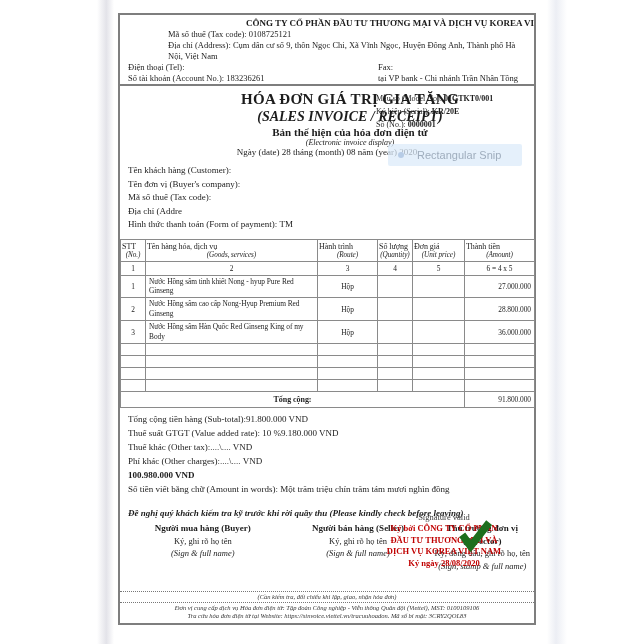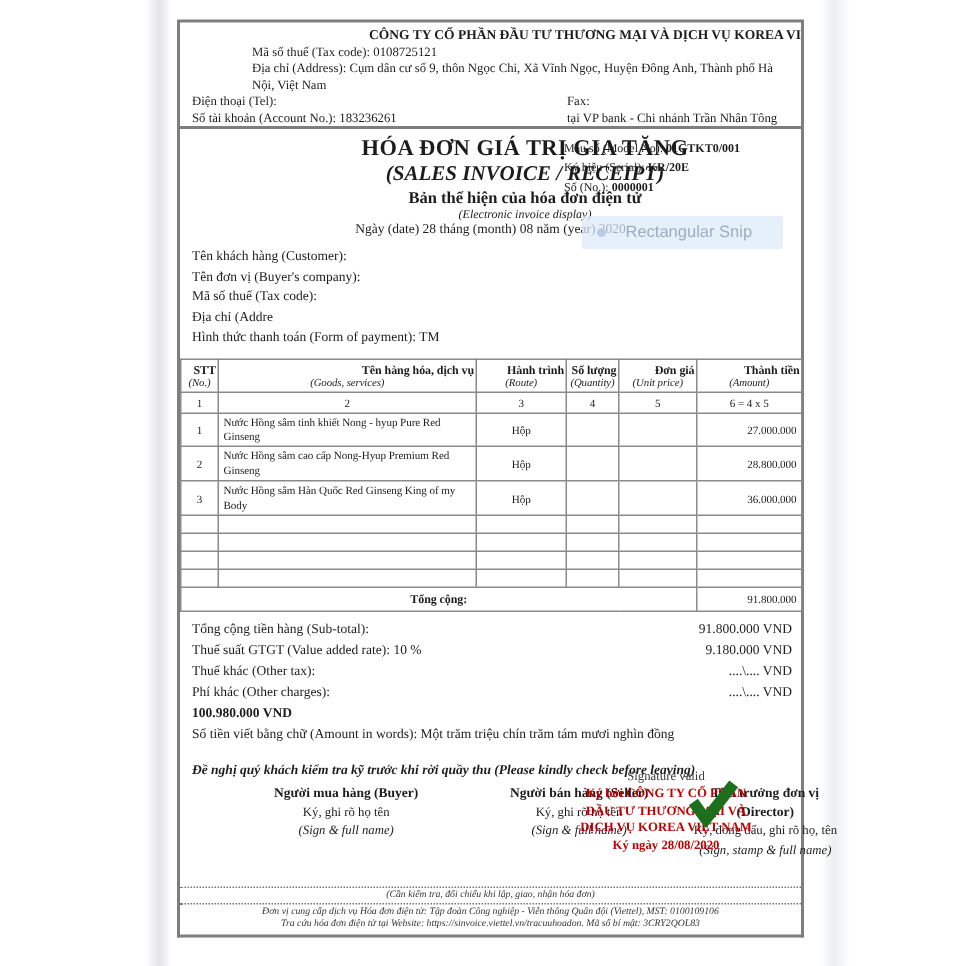--- a/index.html
+++ b/index.html
@@ -37,40 +37,40 @@
   .date-line{text-align:center;font-size:9px;margin-top:1px;}
 
   .customer{padding:7px 8px 0;font-size:9px;line-height:13.5px;}
 
   table.goods{
     width:100%;border-collapse:collapse;margin-top:7px;table-layout:fixed;
     font-size:7.4px;letter-spacing:-.05px;
   }
   table.goods th,table.goods td{border:1px solid #8a8a8a;padding:1px 3px;vertical-align:middle;}
   table.goods th{font-weight:normal;padding:2px 1px;}
-  .h-vi{font-weight:bold;font-size:8px;text-align:right;}
+  .h-vi{font-weight:normal;font-size:8px;text-align:left;}
   .h-en{font-style:italic;font-size:7.2px;text-align:center;}
   .num-row td{text-align:center;height:11px;}
   .cell-no{text-align:center;}
   .cell-name{text-align:left;line-height:1.35;}
   .cell-route{text-align:center;}
   .cell-amt{text-align:right;}
   .empty-row td{height:9px;}
   .total-row td{height:13px;}
   .total-label{font-weight:bold;text-align:center;font-size:8px;}
 
   .totals{padding:5px 6px 0 8px;font-size:9px;line-height:13.8px;}
-  .t-row{display:flex;justify-content:space-between;}
+  .t-row{display:flex;}
   .t-row .t-val{text-align:right;}
   .t-grand{font-weight:bold;}
   .amount-words{margin-top:1px;}
 
   .notice{margin-top:11px;padding-left:8px;font-weight:bold;font-style:italic;font-size:9px;}
   .signatures{display:flex;margin-top:4px;font-size:8.5px;text-align:center;line-height:12.5px;}
-  .sig-col1{flex:0 0 40%;margin-left:28px;}
+  .sig-col1{flex:0 0 40%;}
   .sig-col2{flex:0 0 35%;}
   .sig-col3{flex:0 0 25%;}
   .sig-title{font-weight:bold;font-size:9px;}
   .sig-en{font-style:italic;}
 
   .stamp{position:absolute;right:4px;top:426px;width:172px;text-align:center;}
   .stamp-valid{font-size:8.5px;color:#3a3a3a;}
   .stamp-red{color:#c00000;font-weight:bold;font-size:8.5px;line-height:11.5px;margin-top:1px;}
   .stamp-check{position:absolute;top:6px;right:38px;width:34px;height:34px;}
 

